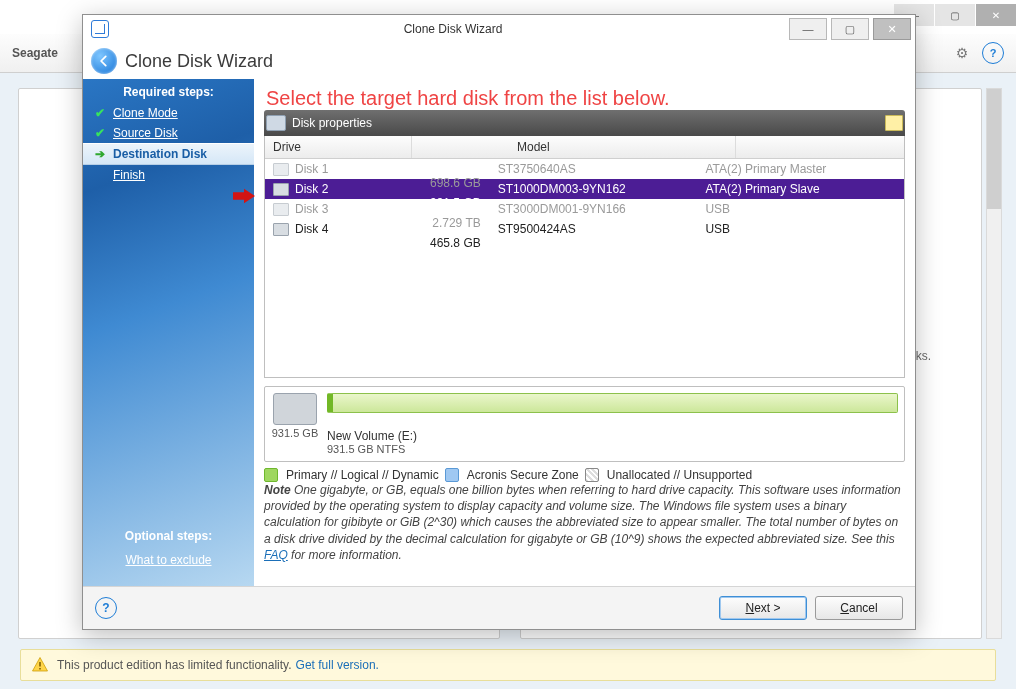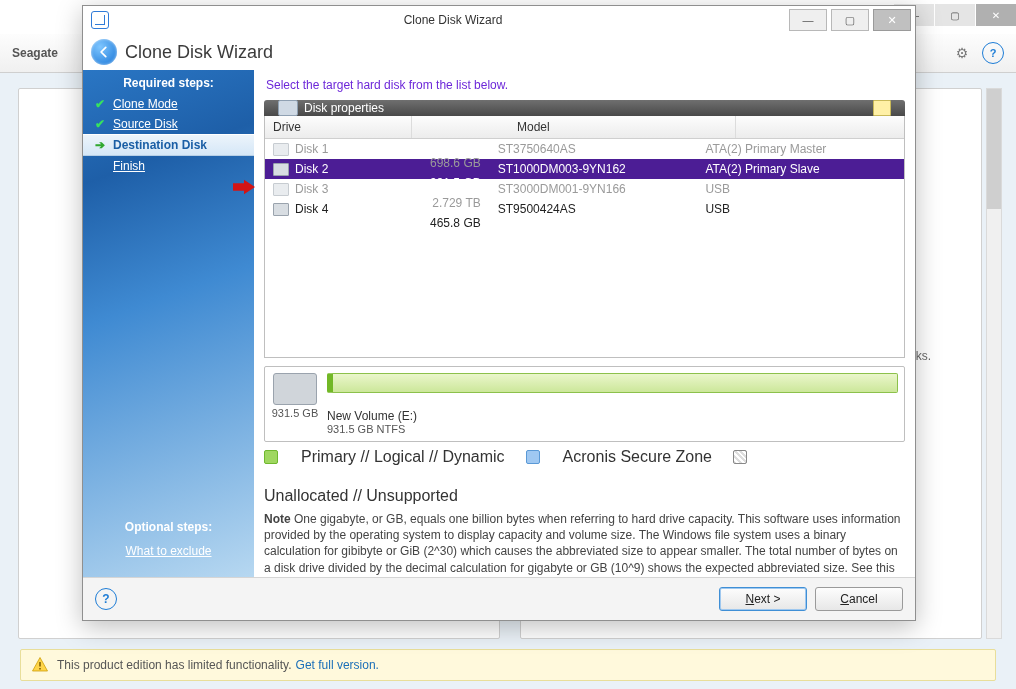--- a/index.html
+++ b/index.html
@@ -20,21 +20,21 @@
   .bg-scroll{position:absolute;right:14px;top:88px;width:14px;bottom:50px;background:#f0f0f0;border:1px solid #dadada;}
   .bg-scroll .thumb{position:absolute;top:0;left:0;right:0;height:120px;background:#cfcfcf;}
   .bg-left-text{position:absolute;left:140px;bottom:56px;color:#555;}
   .bg-right-head{color:#1b6fb8;font-size:12px;}
   .bg-right-text{color:#555;margin-top:4px;}
   
   .notice-bar{position:absolute;left:20px;right:20px;bottom:8px;height:30px;background:#fff9dc;border:1px solid #e8de9a;border-radius:2px;display:flex;align-items:center;padding:0 10px;color:#555;}
   .notice-bar .warn-icon{width:18px;height:18px;margin-right:8px;}
   .notice-bar a{color:#1b6fb8;text-decoration:none;margin-left:4px;}
   
-  .wizard{position:absolute;left:82px;top:5px;width:832px;height:614px;background:#fff;border:1px solid #8f8f8f;box-shadow:0 6px 24px rgba(0,0,0,.25);}
+  .wizard{position:absolute;left:82px;top:14px;width:832px;height:614px;background:#fff;border:1px solid #8f8f8f;box-shadow:0 6px 24px rgba(0,0,0,.25);}
   .wiz-titlebar{height:28px;background:#fff;display:flex;align-items:center;border-bottom:0;}
   .wiz-ico{width:16px;height:16px;margin:0 8px;border:1.5px solid #2f7bd8;border-radius:3px;position:relative;}
   .wiz-ico:after{content:"";position:absolute;left:3px;top:3px;right:3px;bottom:3px;border:1.5px solid #2f7bd8;border-top:0;border-left:0;}
   .wiz-title{flex:1;text-align:center;font-size:12px;color:#333;}
   .wiz-ctrls{display:flex;}
   .wiz-btn{width:36px;height:20px;border:1px solid #b8b8b8;background:#efefef;margin-right:4px;display:flex;align-items:center;justify-content:center;font-size:11px;color:#555;}
   .wiz-btn.max{}
   .wiz-btn.close{background:#c0c0c0;border-color:#9a9a9a;color:#fff;}
   .wiz-header{height:36px;display:flex;align-items:center;padding:0 8px;border-bottom:1px solid #d5d5d5;}
   .back-btn{width:26px;height:26px;border-radius:50%;background:radial-gradient(circle at 35% 30%,#7ec6ff,#1573d6);display:flex;align-items:center;justify-content:center;color:#fff;font-size:16px;margin-right:8px;box-shadow:inset 0 0 3px rgba(255,255,255,.7);}
@@ -51,22 +51,22 @@
   .side-item span.lbl{text-decoration:underline;}
   .side-item.current{background:linear-gradient(#ecf4fb,#d5e7f7);color:#1a5ea5;font-weight:600;border-top:1px solid #fff;border-bottom:1px solid #b7cfe6;}
   .side-item.current .lbl{text-decoration:none;}
   .side-item.current .chk{color:#2fa82f;}
   .side-item.indent{padding-left:30px;}
   .opt-title{position:absolute;bottom:44px;left:0;right:0;padding:0 10px;font-weight:bold;}
   .opt-item{position:absolute;bottom:20px;left:0;right:0;padding:0 28px;text-decoration:underline;cursor:pointer;}
   .red-arrow{position:absolute;left:150px;top:109px;width:22px;height:16px;pointer-events:none;}
   
   .main{flex:1;background:#fff;padding:8px 10px 6px 10px;display:flex;flex-direction:column;overflow:hidden;}
-  .instruction{color:#6d28d9;font-size:12px;margin:0 0 8px 2px;}
-  .panel-head{height:26px;background:linear-gradient(#6f6f6f,#494949);color:#fff;border-radius:3px 3px 0 0;display:flex;align-items:center;padding:0 14px;font-size:12px;}
+  .instruction{color:#ef4444;font-size:20px;margin:0 0 0 2px;}
+  .panel-head{height:26px;background:linear-gradient(#6f6f6f,#494949);color:#fff;border-radius:3px 3px 0 0;display:flex;align-items:center;padding:0 2px;font-size:12px;}
   .panel-head .disk-ico{width:18px;height:14px;background:#cfd9e4;border:1px solid #8fa0b2;border-radius:2px;margin-right:6px;}
   .panel-head .flex{flex:1;}
   .panel-head .note-ico{width:16px;height:14px;background:#fff0a6;border:1px solid #c9b959;border-radius:1px;}
   .grid-wrap{border:1px solid #bfbfbf;border-top:0;flex:0 0 auto;background:#fff;}
   .grid-head{display:flex;height:22px;background:linear-gradient(#fdfdfd,#ececec);border-bottom:1px solid #cfcfcf;font-size:12px;color:#333;}
   .col{display:flex;align-items:center;padding:0 8px;border-right:1px solid #dcdcdc;overflow:hidden;white-space:nowrap;}
   .col:last-child{border-right:0;flex:1;}
   .c-drive{width:130px;}
   .c-cap{width:80px;justify-content:flex-end;margin-top:28px;}
   .c-model{width:210px;}
@@ -82,26 +82,26 @@
   
   .diskmap{margin-top:8px;border:1px solid #bfbfbf;border-radius:2px;padding:6px;display:flex;gap:8px;align-items:flex-start;}
   .dm-left{width:48px;text-align:center;}
   .dm-disk-ico{width:42px;height:30px;background:#d0d5da;border:1px solid #9aa3ad;border-radius:3px;margin:0 auto 2px;}
   .dm-size{font-size:11px;color:#555;}
   .dm-bar{flex:1;}
   .dm-seg{height:18px;background:linear-gradient(#eaf6cb,#cce79a);border:1px solid #8cc14b;border-left:6px solid #72b826;border-radius:2px;}
   .dm-lbl{font-size:12px;color:#333;margin-top:16px;}
   .dm-sub{font-size:11px;color:#555;}
   
-  .legend{margin-top:6px;font-size:16px;color:#333;display:flex;align-items:center;gap:21px;flex-wrap:wrap;}
+  .legend{margin-top:6px;font-size:12px;color:#333;display:flex;align-items:center;gap:6px;flex-wrap:wrap;}
   .swatch{width:12px;height:12px;border:1px solid #888;border-radius:2px;display:inline-block;margin-right:2px;}
   .sw-prim{background:#9fd760;border-color:#6fb82e;}
   .sw-sec{background:#9fc8f2;border-color:#5a99d6;}
   .sw-unal{background:repeating-linear-gradient(45deg,#ddd,#ddd 2px,#fff 2px,#fff 4px);}
-  .note{font-size:12px;color:#444;margin-top:6px;line-height:1.35;}
+  .note{font-size:12px;color:#444;line-height:1.35;font-style:italic;}
   .note a{color:#1b6fb8;text-decoration:underline;}
   
   .wiz-bottom{position:absolute;left:0;right:0;bottom:0;height:42px;border-top:1px solid #d5d5d5;background:#f4f4f4;display:flex;align-items:center;padding:0 12px;}
   .help-icon{width:20px;height:20px;border:1.5px solid #1e7dd6;border-radius:50%;color:#1e7dd6;font-weight:bold;display:flex;align-items:center;justify-content:center;font-size:12px;}
   .spacer{flex:1;}
   .btn{height:24px;min-width:88px;border:1px solid #9a9a9a;background:linear-gradient(#fdfdfd,#e7e7e7);border-radius:3px;padding:0 14px;font-size:12px;color:#222;cursor:pointer;margin-left:8px;}
   .btn.primary{border-color:#3f8fd6;box-shadow:0 0 0 1px #9fc8ef inset;}
 </style>
 </head>
 <body>

